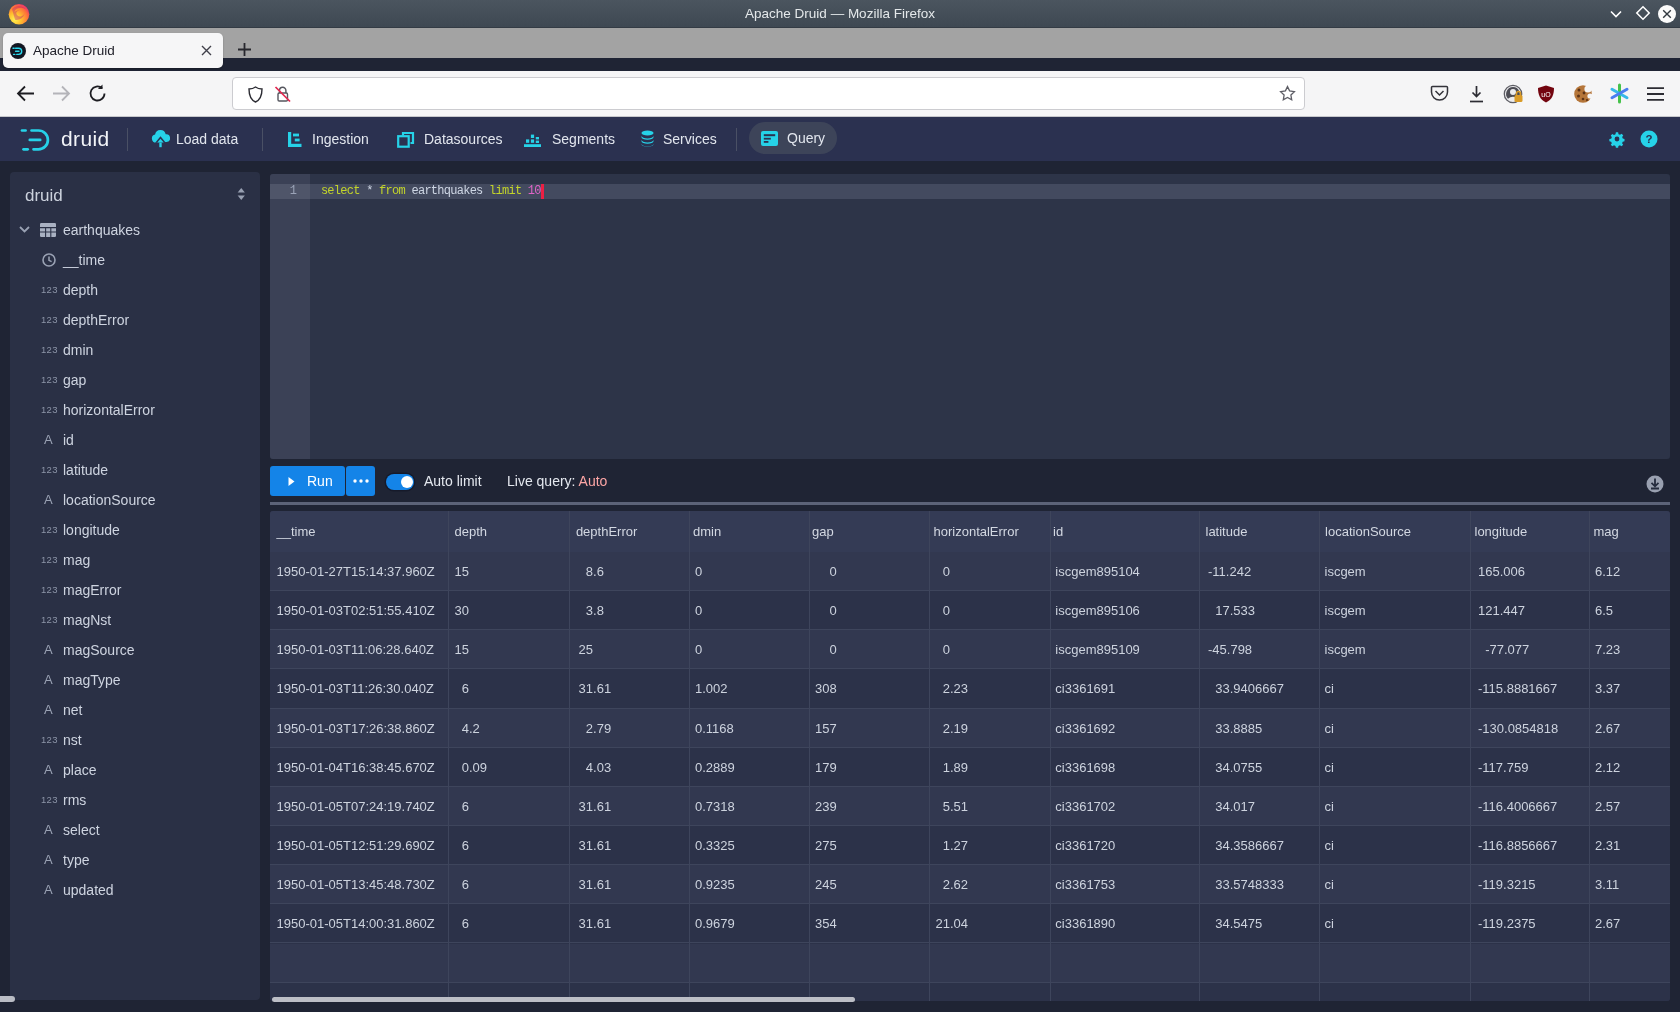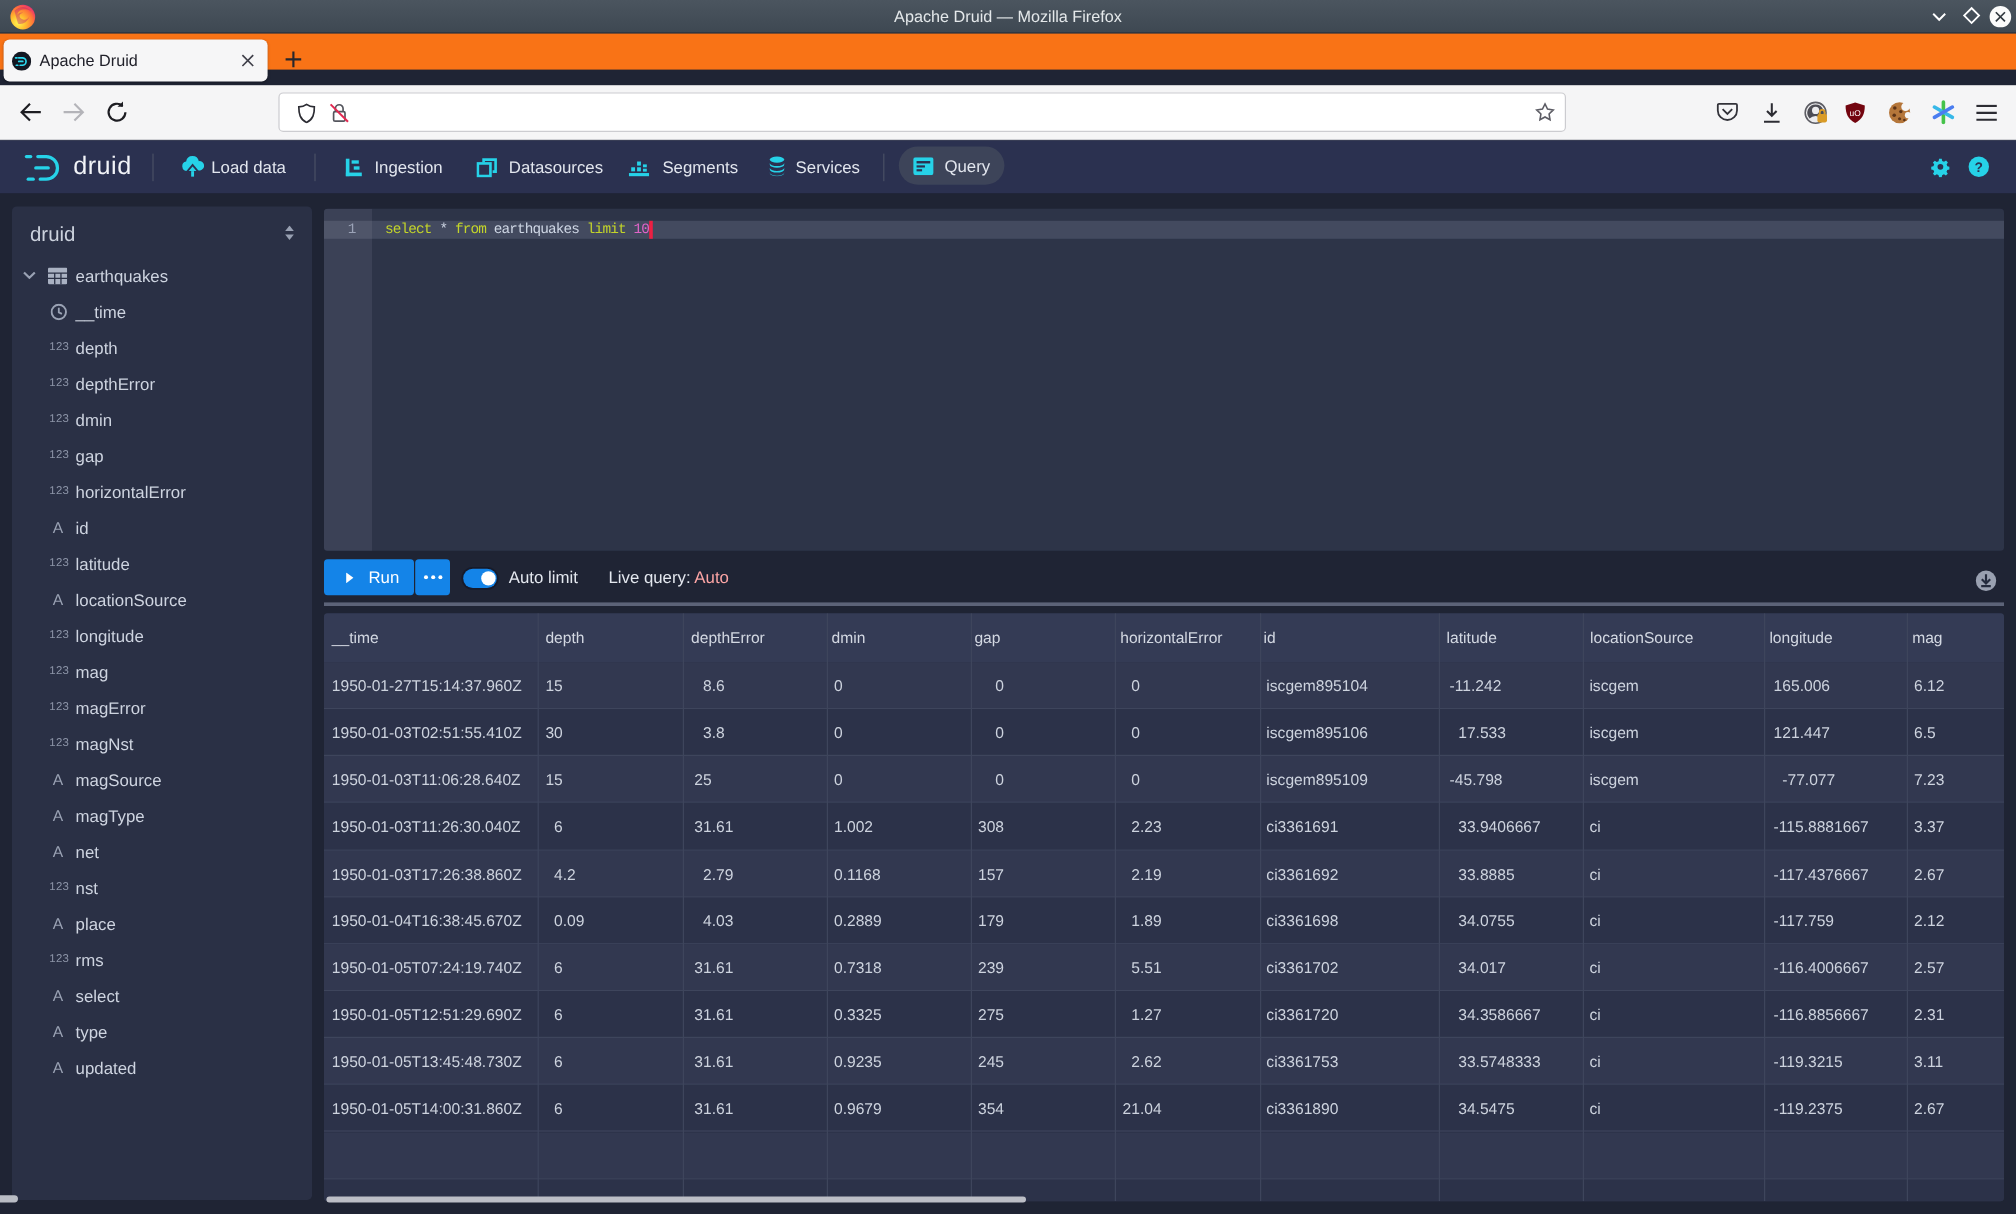--- a/index.html
+++ b/index.html
@@ -2,21 +2,21 @@
 <html><head><meta charset="utf-8"><style>
 
 *{margin:0;padding:0;box-sizing:border-box}
 html,body{width:1680px;height:1012px;overflow:hidden}
 body{font-family:"Liberation Sans",sans-serif;position:relative;background:#1f2434}
 .ab{position:absolute}
 svg{display:block}
 
 #titlebar{left:0;top:0;width:1680px;height:28px;background:linear-gradient(#4b555f,#3e4852);border-bottom:1px solid #333b44;}
 #title{width:100%;text-align:center;line-height:28px;font-size:13.5px;color:#e4e8ea}
-#tabbar{left:0;top:28px;width:1680px;height:30px;background:#f97316}
+#tabbar{left:0;top:28px;width:1680px;height:30px;background:#a3a3a3}
 #tab{left:3px;top:5px;width:220px;height:35px;background:#f6f6f7;border-radius:5px;box-shadow:0 1px 2px rgba(0,0,0,.25)}
 #tabtitle{left:30px;top:0;line-height:35px;font-size:13.5px;color:#21212a}
 #urlrow{left:0;top:71px;width:1680px;height:46px;background:#f5f5f6;border-bottom:1px solid #c6c7cb}
 #urlfield{left:232px;top:6px;width:1073px;height:33px;background:#fff;border:1px solid #ccccd0;border-radius:4px}
 #urltext{left:62px;top:0;line-height:31px;font-size:14.5px;color:#17171c;white-space:pre}
 
 #app{left:0;top:117px;width:1680px;height:895px;background:#1f2434}
 #apphdr{left:0;top:0;width:1680px;height:44px;background:#2b3150}
 .nav{top:12px;height:20px;line-height:20px;font-size:14px;color:#e2e6ee}
 .hdiv{top:11px;width:1px;height:23px;background:#4a5065}
@@ -452,21 +452,21 @@
 <div class="ab cell" style="left:1325px;top:158.45px">3.37</div>
 <div class="ab cell" style="left:6.5px;top:197.6px">1950-01-03T17:26:38.860Z</div>
 <div class="ab cell" style="left:191.73px;top:197.6px">4.2</div>
 <div class="ab cell" style="left:315.83px;top:197.6px">2.79</div>
 <div class="ab cell" style="left:425px;top:197.6px">0.1168</div>
 <div class="ab cell" style="left:545px;top:197.6px">157</div>
 <div class="ab cell" style="left:672.73px;top:197.6px">2.19</div>
 <div class="ab cell" style="left:785.3px;top:197.6px">ci3361692</div>
 <div class="ab cell" style="left:945.23px;top:197.6px">33.8885</div>
 <div class="ab cell" style="left:1054.5px;top:197.6px">ci</div>
-<div class="ab cell" style="left:1208px;top:197.6px">-117.4376667</div>
+<div class="ab cell" style="left:1208px;top:197.6px">-130.0854818</div>
 <div class="ab cell" style="left:1325px;top:197.6px">2.67</div>
 <div class="ab cell" style="left:6.5px;top:236.75px">1950-01-04T16:38:45.670Z</div>
 <div class="ab cell" style="left:191.73px;top:236.75px">0.09</div>
 <div class="ab cell" style="left:315.83px;top:236.75px">4.03</div>
 <div class="ab cell" style="left:425px;top:236.75px">0.2889</div>
 <div class="ab cell" style="left:545px;top:236.75px">179</div>
 <div class="ab cell" style="left:672.73px;top:236.75px">1.89</div>
 <div class="ab cell" style="left:785.3px;top:236.75px">ci3361698</div>
 <div class="ab cell" style="left:945.23px;top:236.75px">34.0755</div>
 <div class="ab cell" style="left:1054.5px;top:236.75px">ci</div>

